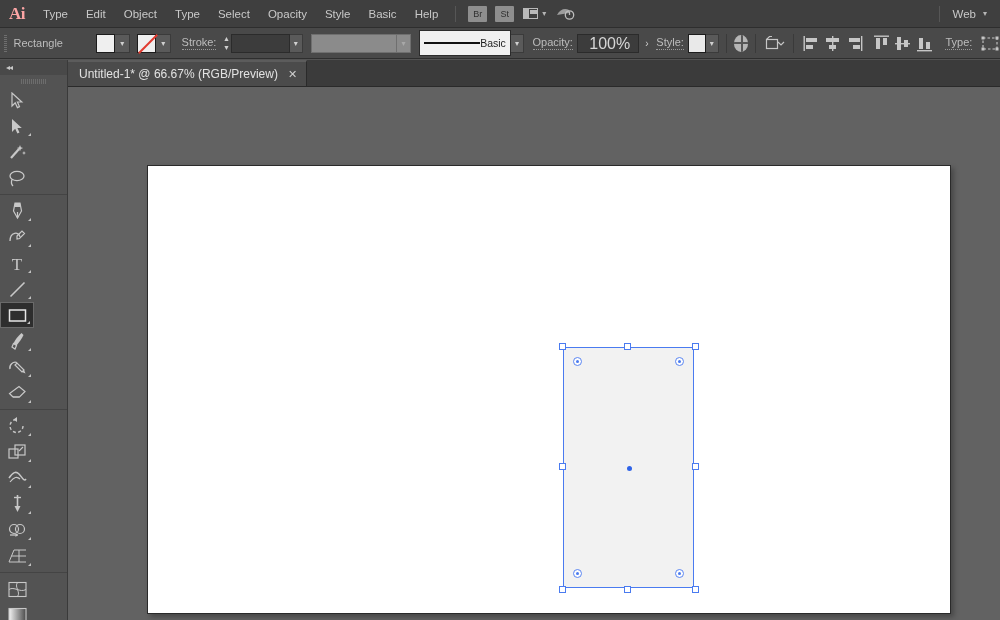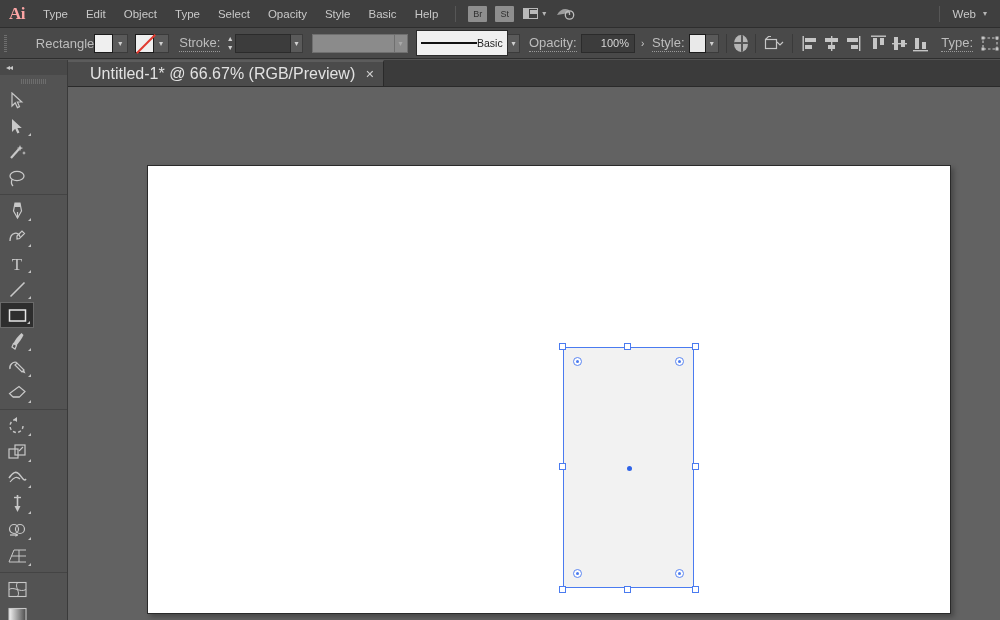--- a/index.html
+++ b/index.html
@@ -60,21 +60,21 @@
     position: absolute; left: 0; top: 28px; width: 1000px; height: 31px;
     background: #494949;
     display: flex; align-items: center;
     border-bottom: 1px solid #2e2e2e;
     padding-left: 4px;
   }
   .grip {
     width: 4px; height: 17px; margin-right: 6px;
     background: repeating-linear-gradient(to bottom, #6e6e6e 0 1px, transparent 1px 2px);
   }
-  .cb-label { font-size: 13px; color: #bdbdbd; white-space: nowrap; text-align: right; }
+  .cb-label { font-size: 11px; color: #bdbdbd; white-space: nowrap; }
   .cb-label.dotted { border-bottom: 1px dotted #9a9a9a; padding-bottom: 1px; }
   .cb-sep { width: 1px; height: 19px; background: #3a3a3a; margin: 0 7px; }
 
   .swatch-wrap { display: flex; align-items: center; }
   .swatch {
     width: 19px; height: 19px; background: #efefef;
     border: 1px solid #1c1c1c; position: relative;
   }
   .swatch.none::after {
     content: ""; position: absolute; left: -1px; top: 50%;
@@ -88,22 +88,22 @@
     display: flex; align-items: center; justify-content: center;
     color: #d0d0d0; font-size: 8px;
   }
   .stepper {
     width: 11px; height: 19px; display: flex; flex-direction: column;
     align-items: center; justify-content: space-around;
     color: #cfcfcf; font-size: 7px; line-height: 7px;
   }
   .field {
     height: 19px; background: #3c3c3c; border: 1px solid #2b2b2b;
-    color: #d6d6d6; font-size: 11px; line-height: 17px;
-    padding: 0 5px; white-space: nowrap; text-align: right;
+    color: #d6d6d6; font-size: 16px; line-height: 17px;
+    padding: 0 11px; white-space: nowrap; text-align: right;
   }
   .field.disabled { background: #8b8b8b; border-color: #6f6f6f; }
   .dd-btn.disabled { background: #8b8b8b; border-color: #6f6f6f; color: #a8a8a8; }
   .profile {
     width: 96px; height: 19px; background: #f0f0f0; border: 1px solid #2b2b2b;
     display: flex; align-items: center; justify-content: space-between;
     padding: 12px 4px; color: #1d1d1d; font-size: 10.5px;
   }
   .profile .line { width: 56px; height: 2px; background: #111; }
   .opac-arrow { color: #cdcdcd; font-size: 10px; padding: 0 6px; }
@@ -129,21 +129,21 @@
     border-bottom: 1px solid #2a2a2a;
   }
   .tab-offset { width: 68px; height: 100%; }
   .doctab {
     height: 26px; background: #4b4b4b;
     display: flex; align-items: center; gap: 10px;
     padding: 0 9px 0 11px;
     border-right: 1px solid #2a2a2a;
     border-top: 2px solid #5c5c5c;
   }
-  .doctab-title { font-size: 16px; color: #e2e2e2; white-space: nowrap; margin-left: 11px; }
+  .doctab-title { font-size: 12px; color: #e2e2e2; white-space: nowrap; }
   .tab-close { color: #cfcfcf; font-size: 11px; line-height: 11px; }
 
   
   .toolpanel {
     position: absolute; left: 0; top: 60px; width: 68px; height: 560px;
     background: #535353; border-right: 1px solid #3a3a3a;
   }
   .tp-head {
     height: 15px; background: #494949;
     display: flex; align-items: center; padding-left: 6px;

